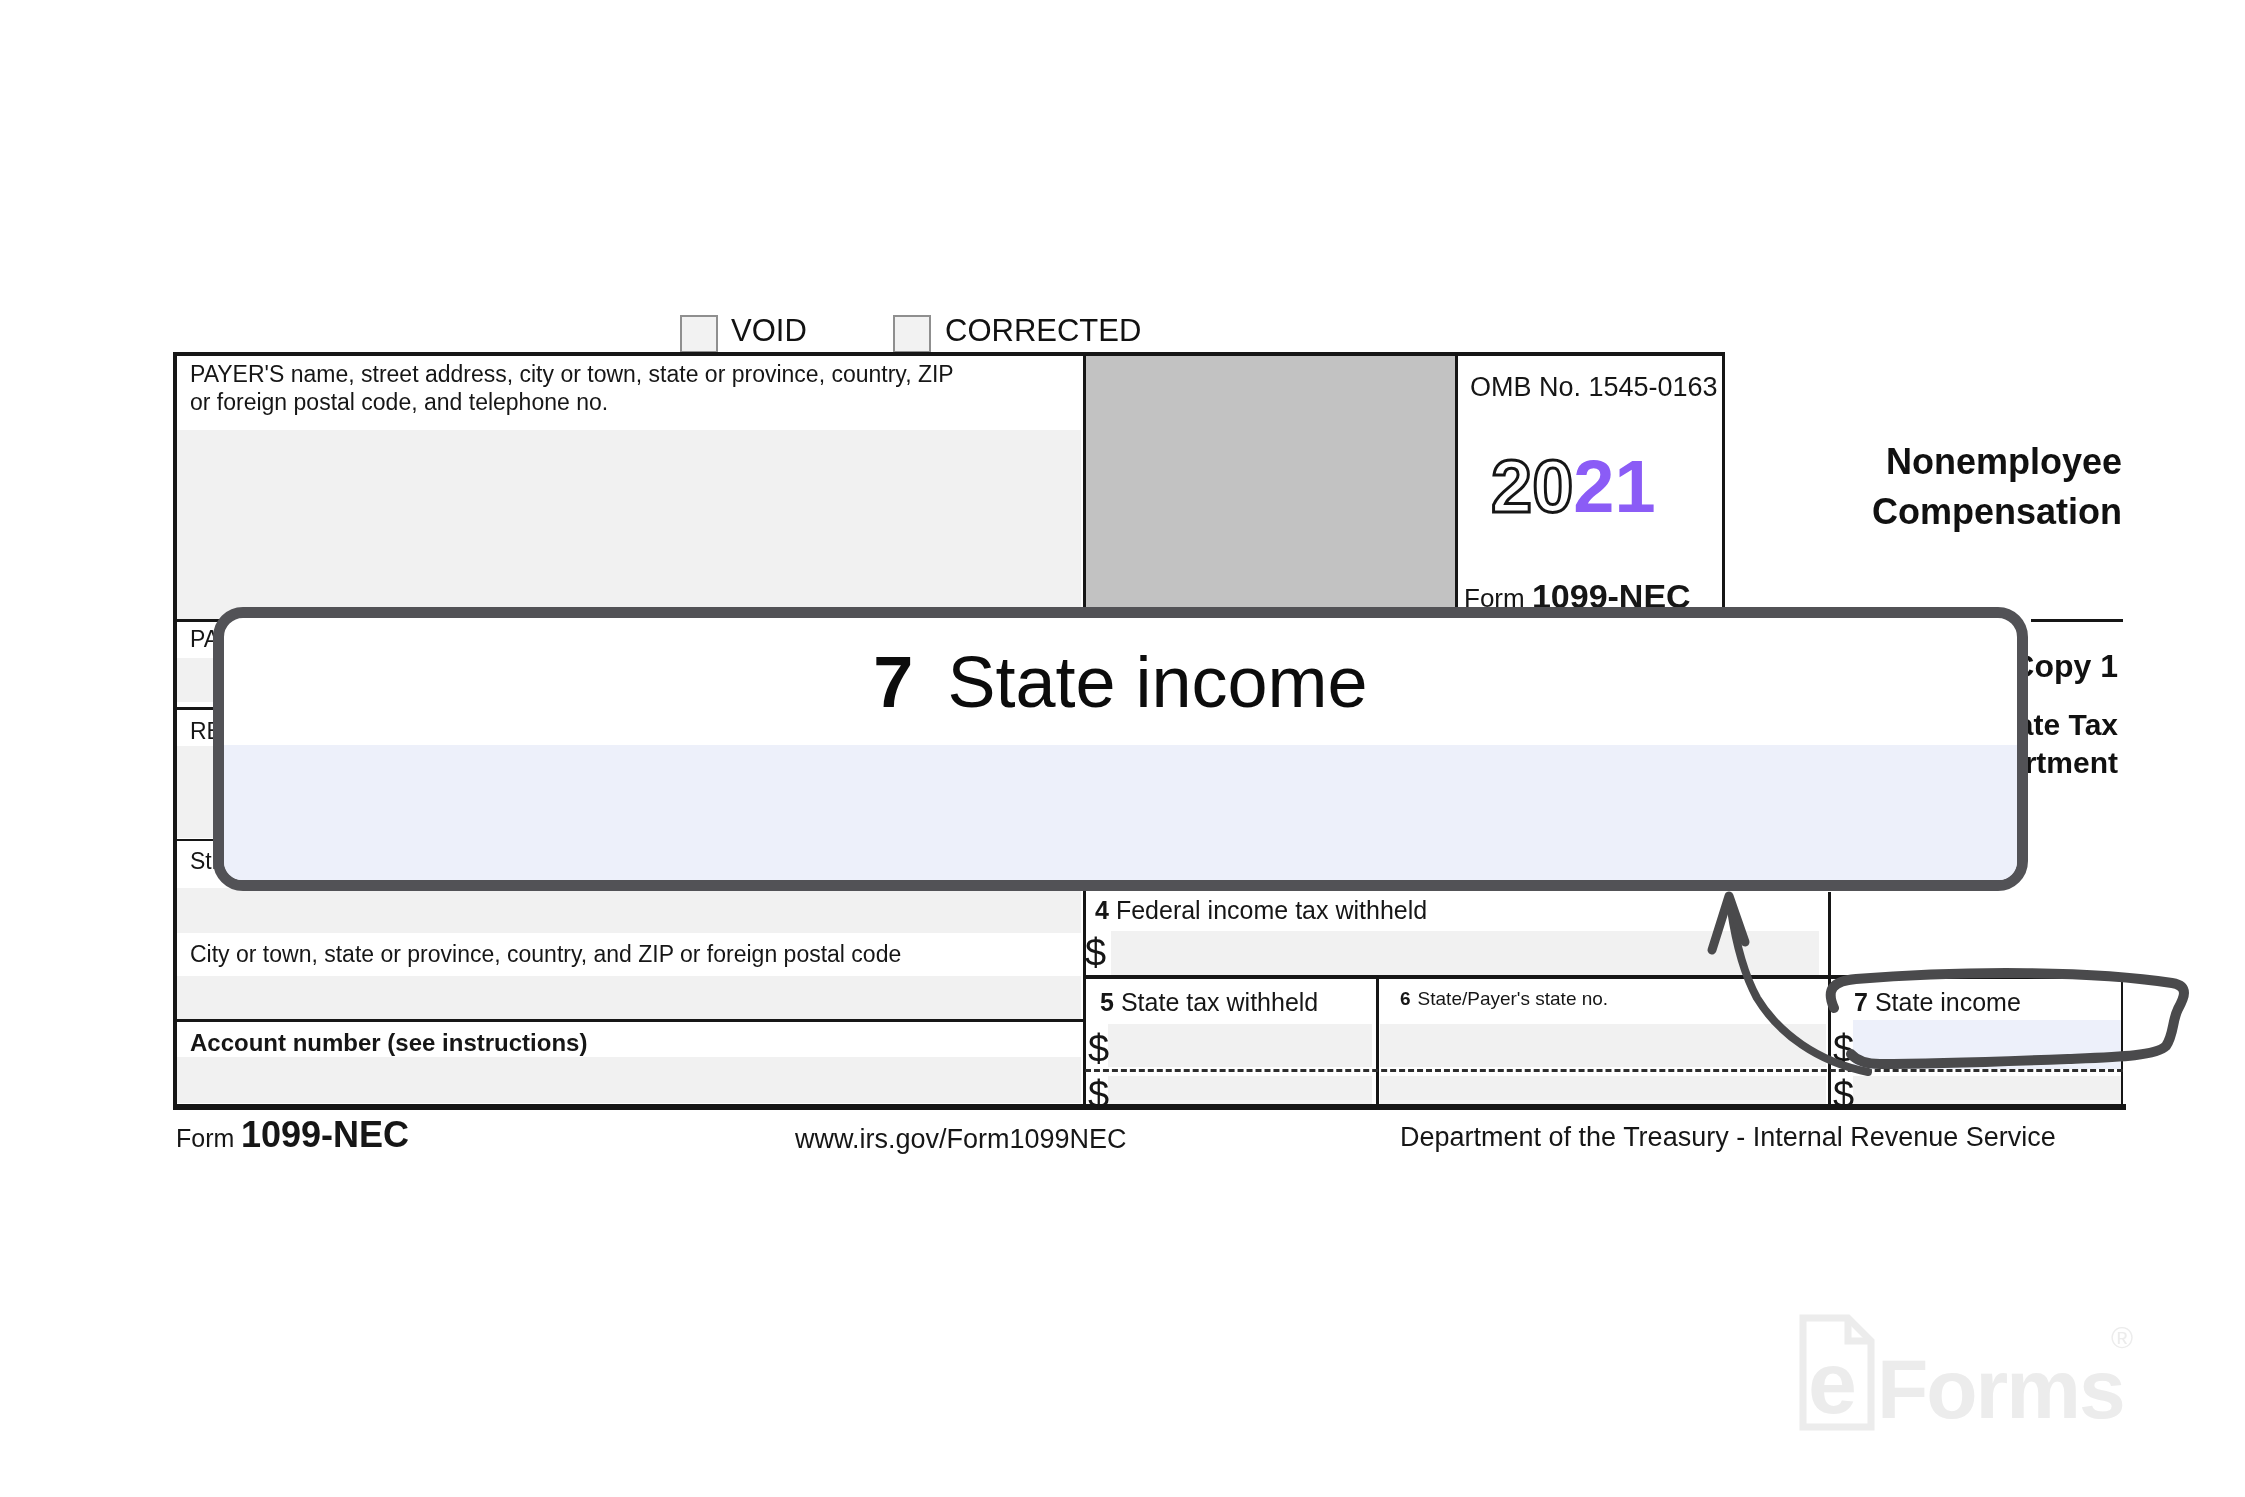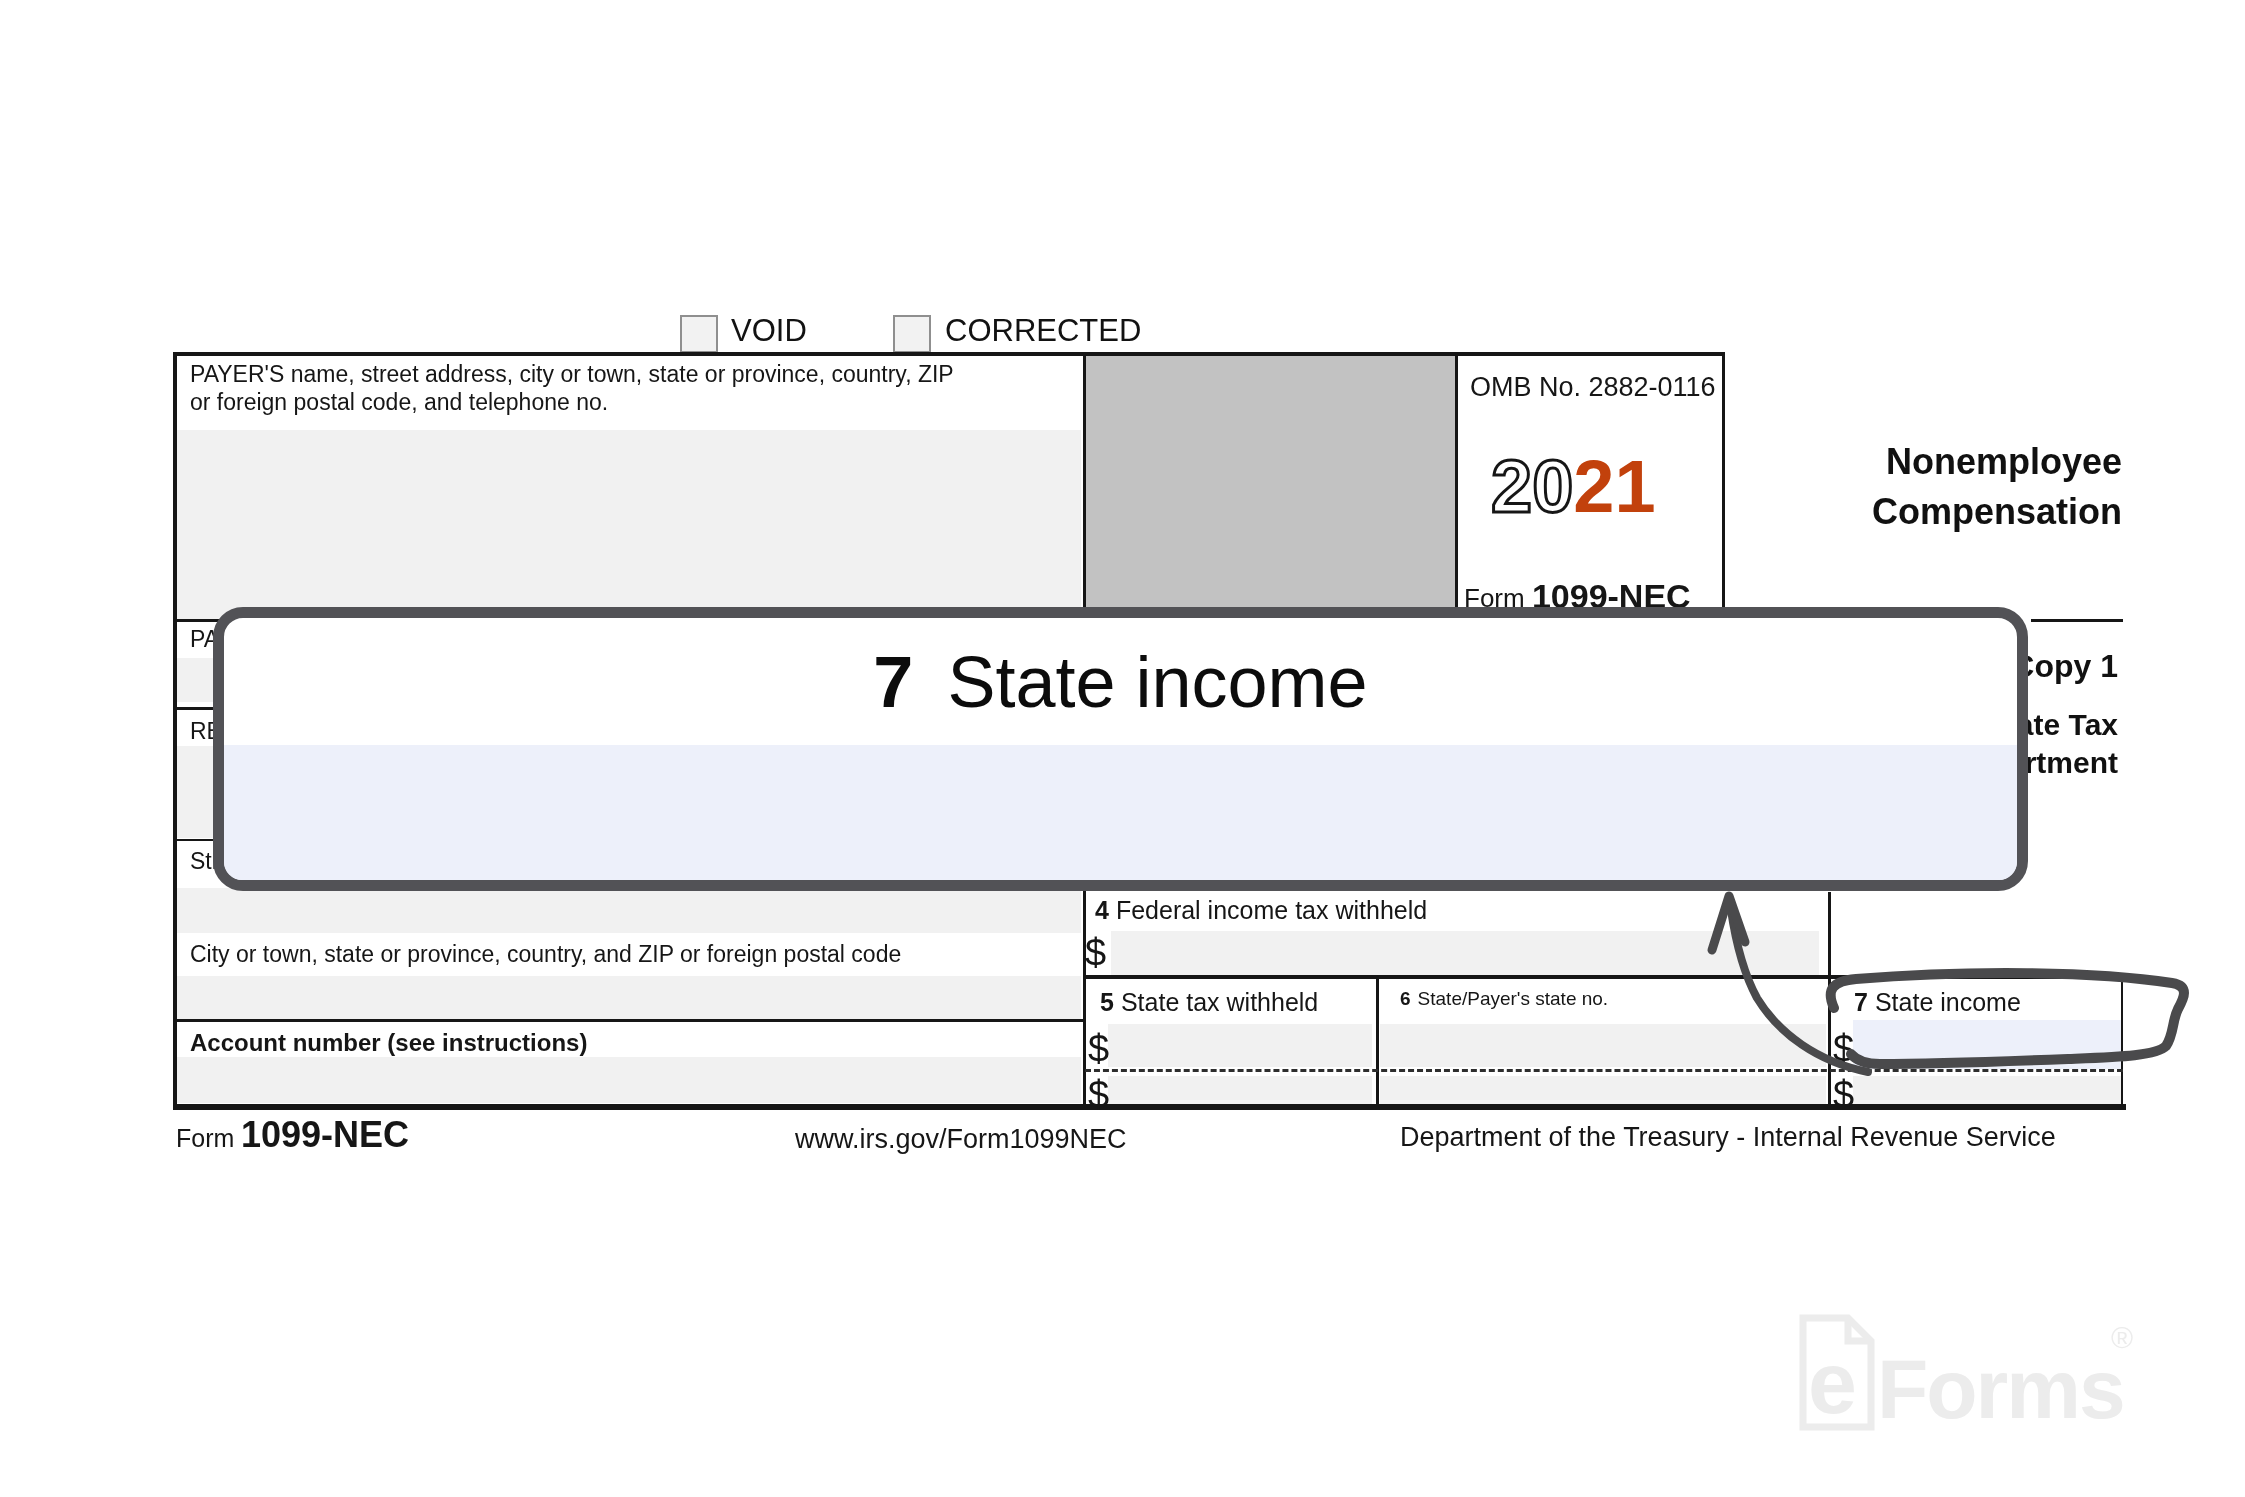--- a/index.html
+++ b/index.html
@@ -12,21 +12,21 @@
   .lbl{position:absolute;color:#161616;white-space:nowrap;}
   .wrap{white-space:normal;}
   .bnum{font-weight:bold;margin-right:7px;}
   .dollar{position:absolute;font-size:38px;color:#161616;}
   .checkbox{position:absolute;width:34px;height:34px;background:#f2f2f2;border:2px solid #8f8f8f;}
   .cbtext{position:absolute;font-size:31px;color:#121212;}
   .grayPanel{position:absolute;background:#c2c2c2;}
   .dashed{position:absolute;border-top:3px dashed #2e2e2e;height:0;}
   
   .yearOutline{color:#ffffff;-webkit-text-stroke:3px #161616;}
-  .yearBold{color:#c2410c;}
+  .yearBold{color:#8b5cf6;}
   
   .callout{
     position:absolute;left:213px;top:607px;width:1815px;height:284px;
     background:#ffffff;border:11px solid #525256;border-radius:30px;
     box-sizing:border-box;z-index:10;
   }
   .callout-bottom{position:absolute;left:0;right:0;bottom:0;height:135px;background:#edf0fa;border-radius:0 0 18px 18px;}
   .callout-text{
     position:absolute;left:0;right:0;top:0;height:127px;
     display:flex;align-items:center;justify-content:center;
@@ -85,21 +85,21 @@
   <div class="ln" style="left:1455px;top:352px;width:3px;height:270px;"></div>
   <div class="ln" style="left:1722px;top:352px;width:3px;height:270px;"></div>
   <div class="ln" style="left:1083px;top:975px;width:1043px;height:4px;"></div>
   <div class="ln" style="left:1376px;top:977px;width:3px;height:130px;"></div>
   <div class="ln" style="left:1828px;top:892px;width:3px;height:215px;"></div>
   <div class="ln" style="left:2121px;top:977px;width:2px;height:130px;"></div>
   <div class="dashed" style="left:1085px;top:1069px;width:1038px;"></div>
 
   <div class="lbl wrap" style="left:190px;top:360px;width:790px;font-size:23px;line-height:28px;">PAYER'S name, street address, city or town, state or province, country, ZIP or foreign postal code, and telephone no.</div>
 
-  <div class="lbl" style="left:1470px;top:372px;font-size:27px;">OMB No. 2882-0116</div>
+  <div class="lbl" style="left:1470px;top:372px;font-size:27px;">OMB No. 1545-0163</div>
   <div class="lbl" style="left:1491px;top:444px;font-size:74px;font-weight:bold;"><span class="yearOutline">20</span><span class="yearBold">21</span></div>
   <div class="lbl" style="left:1464px;top:576px;font-size:26px;"><span>Form</span>&nbsp;<span style="font-size:34px;font-weight:bold;position:relative;top:1px;">1099-NEC</span></div>
 
   <div class="titleBlock">Nonemployee Compensation</div>
   <div class="copyBlock" style="top:648px;font-size:32px;">Copy 1</div>
   <div class="copyBlock wrap" style="top:706px;font-size:30px;line-height:38px;">For State Tax Department</div>
 
   <div class="lbl" style="left:190px;top:626px;font-size:23px;">PAYER'S TIN</div>
   <div class="lbl" style="left:190px;top:718px;font-size:23px;">RECIPIENT'S name</div>
   <div class="lbl" style="left:190px;top:848px;font-size:23px;">Street address (including apt. no.)</div>

